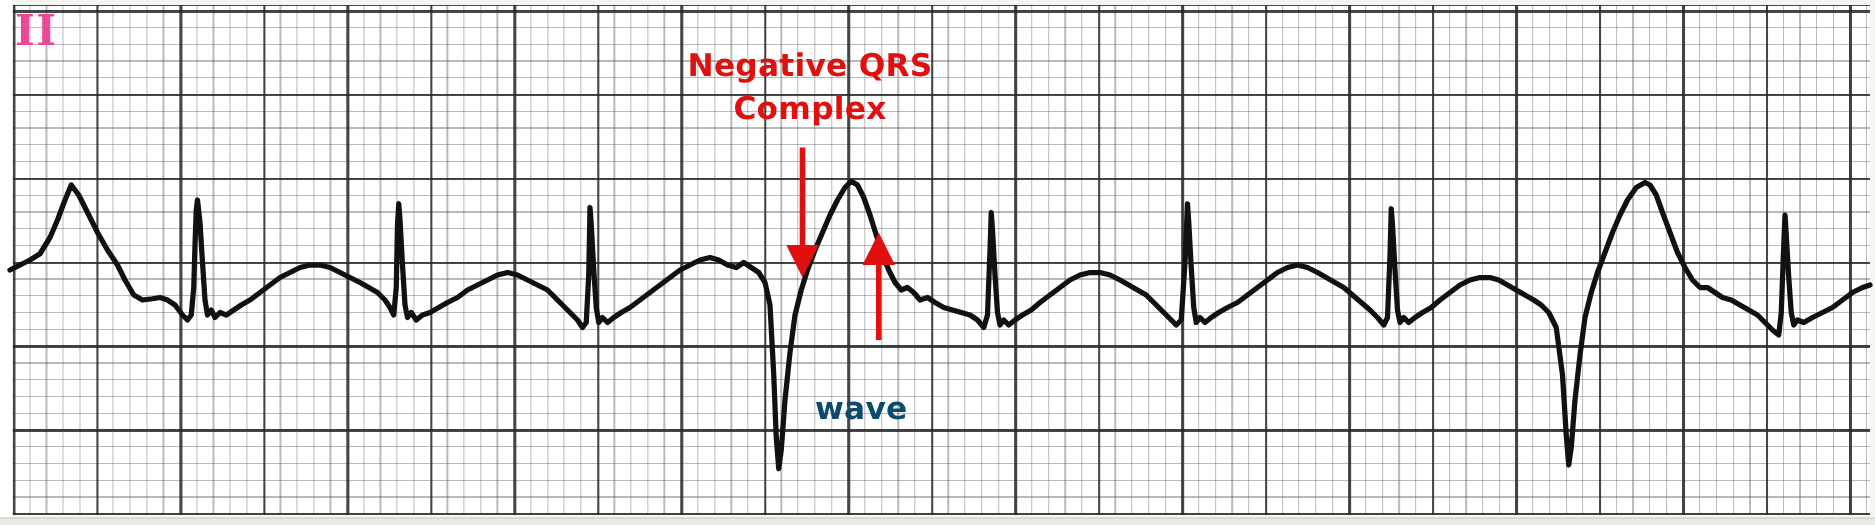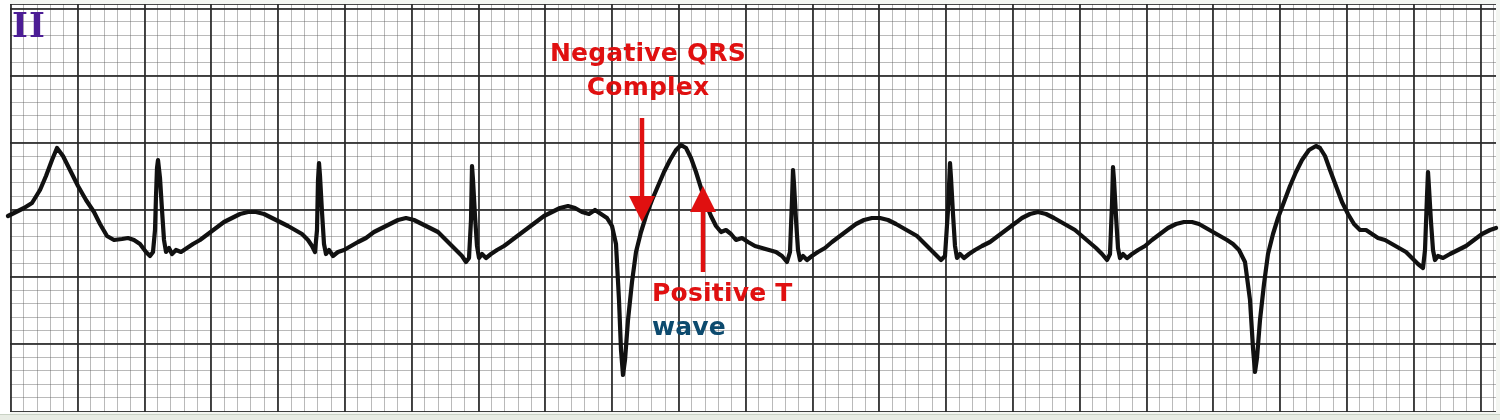--- a/index.html
+++ b/index.html
@@ -78,21 +78,21 @@
     letter-spacing: 0.2px;
   }
   #lead-label {
     position: absolute;
     left: 12px;
     top: 6px;
     font-family: "DejaVu Serif", serif;
     font-weight: bold;
     font-size: 34px;
     line-height: 38px;
-    color: #4c1d95;
+    color: #ec4899;
     letter-spacing: 1px;
   }
   #bottom-edge {
     position: absolute;
     left: 0;
     bottom: 0;
     width: 1500px;
     height: 5px;
     background: #e8ece4;
     border-top: 1px solid #c9d2c4;
@@ -132,18 +132,17 @@
       </g>
       <g id="arrow-positive-t">
         <line id="arrow1-line" stroke="#e01010" stroke-width="4.5" stroke-linecap="butt" x1="681" y1="272" x2="681" y2="208"></line>
         <polygon id="arrow1-head" fill="#e01010" points="681,186 668,212 694,212"></polygon>
       </g>
     </svg>
 
     <div class="annot-text" id="annot0-l1" style="top: 38px; color: rgb(224, 16, 16); left: 0px; width: 1500px; text-align: center; transform: translateX(-124px);">Negative QRS</div>
     <div class="annot-text" id="annot0-l2" style="top: 72px; color: rgb(224, 16, 16); left: 0px; width: 1500px; text-align: center; transform: translateX(-124px);">Complex</div>
 
-    <div class="annot-text" id="annot1-l1" style="top: 278px; color: rgb(224, 16, 16); left: 630px;">Positive T</div>
     <div class="annot-text" id="annot1-l2" style="top: 312px; color: #0c4a6e; left: 630px;">wave</div>
   </div>
 
   <div id="bottom-edge"></div>
 </div>
 
 </body></html>

